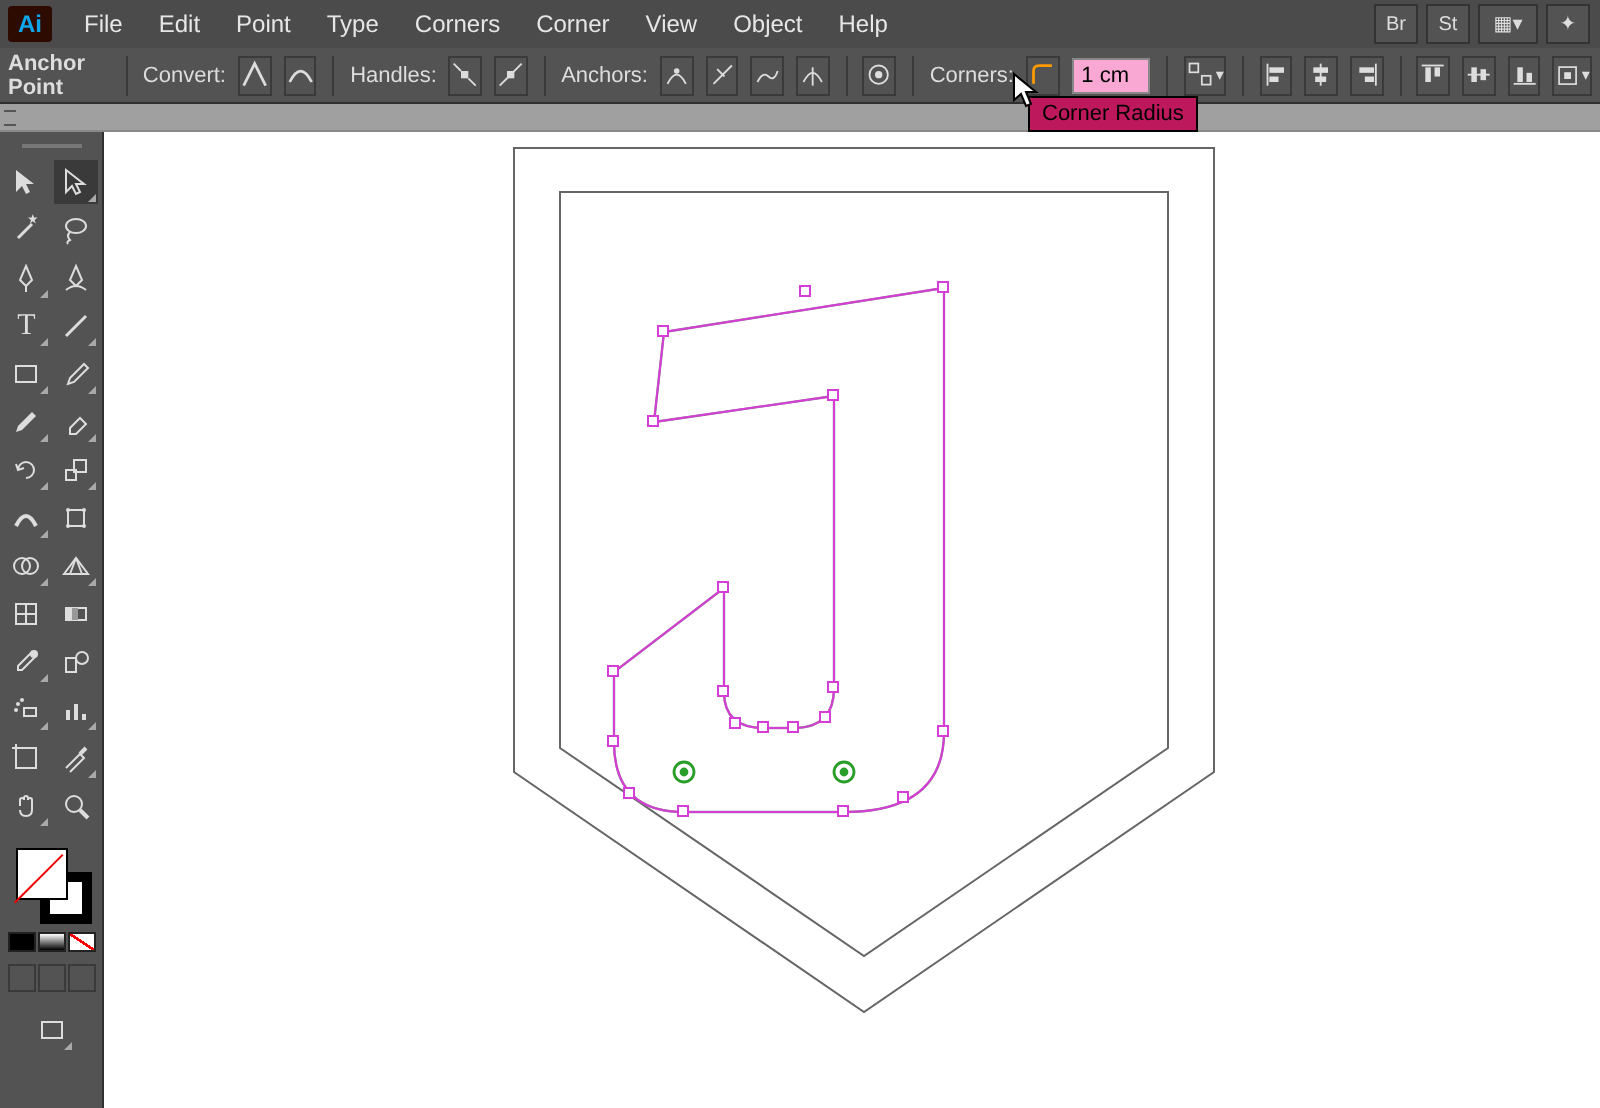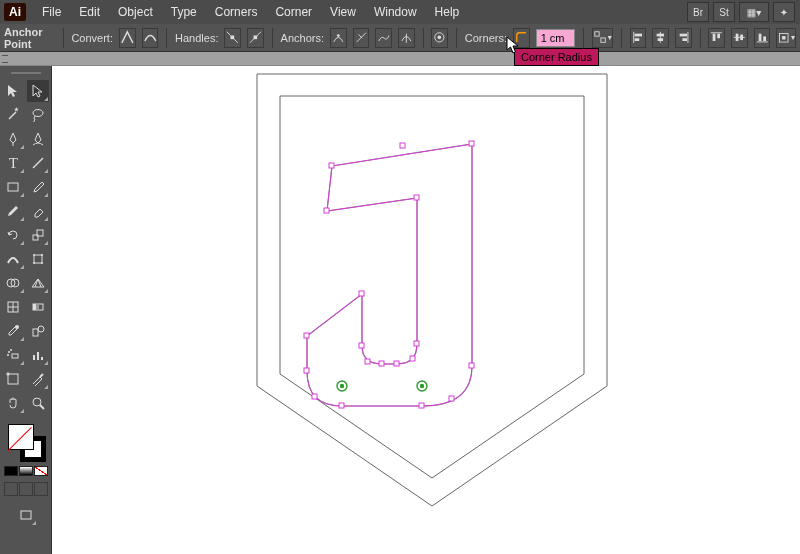--- a/index.html
+++ b/index.html
@@ -1,20 +1,20 @@
 <!DOCTYPE html>
 <html><head>
 <meta charset="utf-8">
 <style>
   * { box-sizing: border-box; margin: 0; padding: 0; user-select: none; }
   html, body { width: 800px; height: 554px; overflow: hidden; font-family: "Segoe UI", Tahoma, sans-serif; font-size: 11px; background: #fff; }
   .app { width: 800px; height: 554px; display: flex; flex-direction: column; }
   
   .menubar { height: 24px; background: #4b4b4b; display: flex; align-items: center; padding: 0 4px; color: #e6e6e6; gap: 2px; }
-  .ai-badge { width: 22px; height: 18px; background: #2d0b00; color: #ffffff; font-weight: bold; font-size: 12px; display: flex; align-items: center; justify-content: center; border-radius: 2px; margin-right: 6px; }
+  .ai-badge { width: 22px; height: 18px; background: #2d0b00; color: #0ea5e9; font-weight: bold; font-size: 12px; display: flex; align-items: center; justify-content: center; border-radius: 2px; margin-right: 6px; }
   .menu-item { padding: 3px 8px; cursor: default; color: #e6e6e6; font-size: 12px; }
   .menu-spacer { flex: 1; }
   .menu-icon-btn { width: 22px; height: 20px; border: 1px solid #333; background: #535353; display: flex; align-items: center; justify-content: center; color: #ddd; margin: 0 1px; font-size: 10px; }
   .watermark { position: absolute; top: 4px; right: 8px; color: #bbb; font-size: 10px; text-shadow: 0 0 2px #000; pointer-events:none; }
   .watermark .cn { font-weight: bold; margin-right: 6px; }
   
   .ctrlbar { height: 28px; background: #535353; display: flex; align-items: center; padding: 0 4px; color: #ddd; gap: 6px; border-bottom: 1px solid #2f2f2f; font-size: 11px; position: relative; }
   .ctrlbar .lbl { color: #ddd; }
   .ctrlbar .btn { width: 22px; height: 20px; background: #535353; border: 1px solid #3a3a3a; display: flex; align-items: center; justify-content: center; color: #ddd; font-size: 11px; }
   .ctrlbar .btn.orange { color: #ff9a00; }
@@ -54,26 +54,26 @@
 </style>
 </head>
 <body>
 
 <div class="app">
 
   <div class="menubar">
     <div class="ai-badge">Ai</div>
     <div class="menu-item">File</div>
     <div class="menu-item">Edit</div>
-    <div class="menu-item">Object</div>
+    <div class="menu-item">Point</div>
     <div class="menu-item">Type</div>
     <div class="menu-item">Corners</div>
     <div class="menu-item">Corner</div>
     <div class="menu-item">View</div>
-    <div class="menu-item">Window</div>
+    <div class="menu-item">Object</div>
     <div class="menu-item">Help</div>
     <div class="menu-spacer"></div>
     <div class="menu-icon-btn">Br</div>
     <div class="menu-icon-btn">St</div>
     <div class="menu-icon-btn" style="width:30px">▦▾</div>
     <div class="menu-icon-btn">✦</div>
   </div>
 
   <div class="ctrlbar">
     <span class="lbl" style="font-weight:bold">Anchor Point</span>

